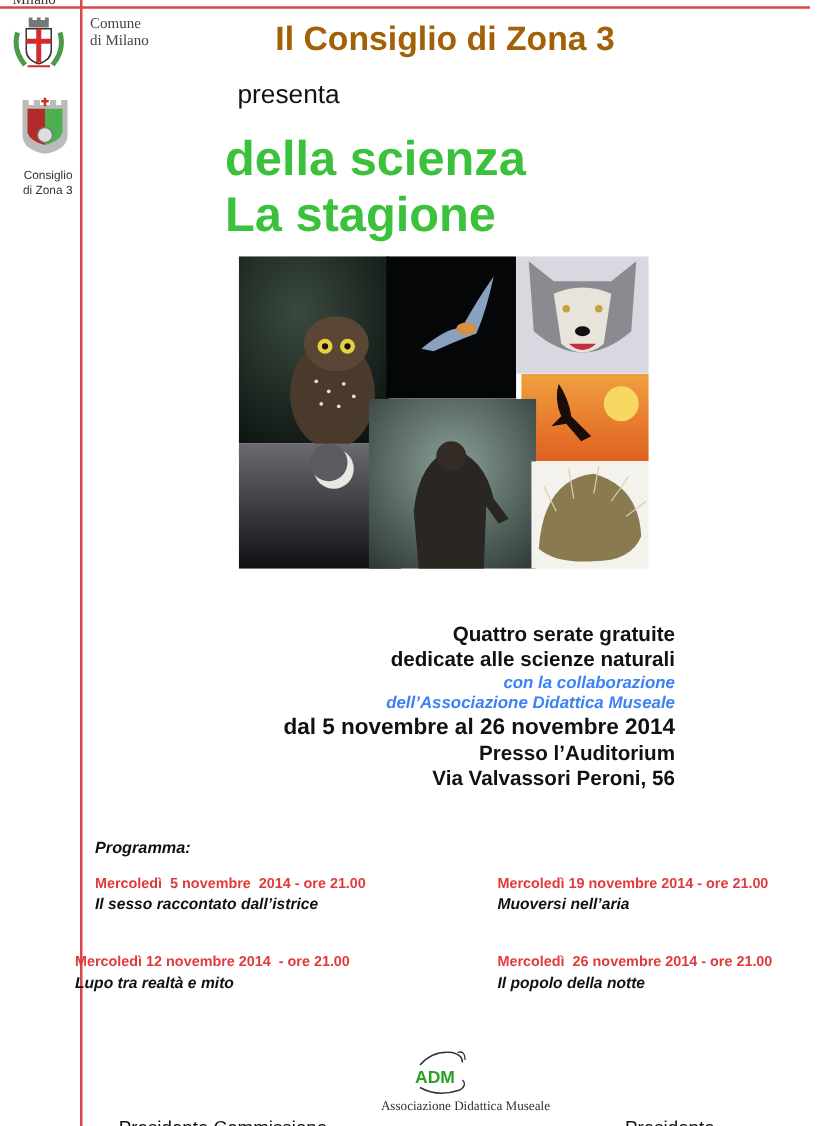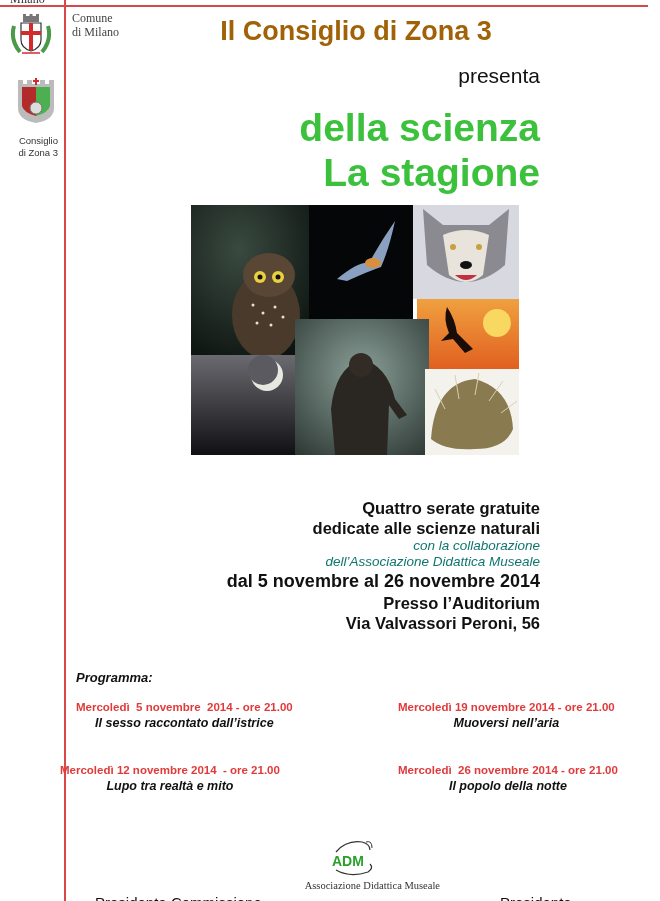--- a/index.html
+++ b/index.html
@@ -4,32 +4,32 @@
 <style>
   html, body { margin:0; padding:0; }
   body { width:660px; height:901px; background:#ffffff; position:relative; overflow:hidden; font-family:"Liberation Sans", sans-serif; color:#111; }
   .hline { position:absolute; left:0; top:5px; width:648px; height:2px; background:#d9474b; }
   .vline { position:absolute; left:64px; top:0; width:2px; height:901px; background:#d9474b; }
   .milano-top { position:absolute; left:10px; top:-8px; font-family:"Liberation Serif", serif; font-size:12px; color:#333; }
   .crest1 { position:absolute; left:8px; top:12px; width:46px; height:46px; }
   .crest2 { position:absolute; left:16px; top:78px; width:40px; height:46px; }
   .consiglio-label { position:absolute; left:8px; top:135px; width:50px; text-align:right; font-size:9.5px; line-height:12px; color:#333; }
   .comune { position:absolute; left:72px; top:11px; font-family:"Liberation Serif", serif; font-size:12px; line-height:14px; color:#444; }
-  .title { position:absolute; left:0; width:660px; text-align:right; }
+  .title { position:absolute; left:0; width:660px; text-align:left; }
   .t1 { left:196px; width:320px; top:16px; font-size:27px; font-weight:bold; color:#a16207; text-align:center; }
   .t2 { top:64px; font-size:21px; color:#111; left:190px; width:350px; }
   .t3 { top:105px; font-size:39px; font-weight:bold; color:#3cc13c; line-height:45px; left:180px; width:360px; }
   .collage { position:absolute; left:191px; top:205px; width:328px; height:250px; background:#fff; }
   .tile { position:absolute; overflow:hidden; }
   .info { position:absolute; left:180px; top:498px; width:360px; text-align:right; }
   .info .b { font-weight:bold; font-size:16.5px; line-height:20px; color:#111; }
-  .info .i { font-style:italic; font-weight:normal; font-size:13.5px; line-height:16px; color:#0f766e; }
+  .info .i { font-style:italic; font-weight:bold; font-size:13.5px; line-height:16px; color:#3b82f6; }
   .info .big { font-weight:bold; font-size:18px; line-height:23px; color:#111; }
   .prog { position:absolute; left:76px; top:670px; font-style:italic; font-weight:bold; font-size:13px; color:#111; }
-  .ev { position:absolute;text-align:center; }
+  .ev { position:absolute; }
   .ev .d { font-weight:bold; font-size:11.5px; color:#e03a3a; line-height:15px; white-space:pre; }
   .ev .n { font-style:italic; font-weight:bold; font-size:12.5px; color:#111; line-height:16px; }
   .adm { position:absolute; left:326px; top:838px; width:56px; height:42px; }
   .adm-label { position:absolute; left:270px; top:880px; width:170px; text-align:right; font-family:"Liberation Serif", serif; font-size:10.5px; color:#333; }
   .sig { position:absolute; top:894px; font-size:15px; color:#111; }
 </style>
 </head>
 <body>
 
 <div class="hline"></div>

